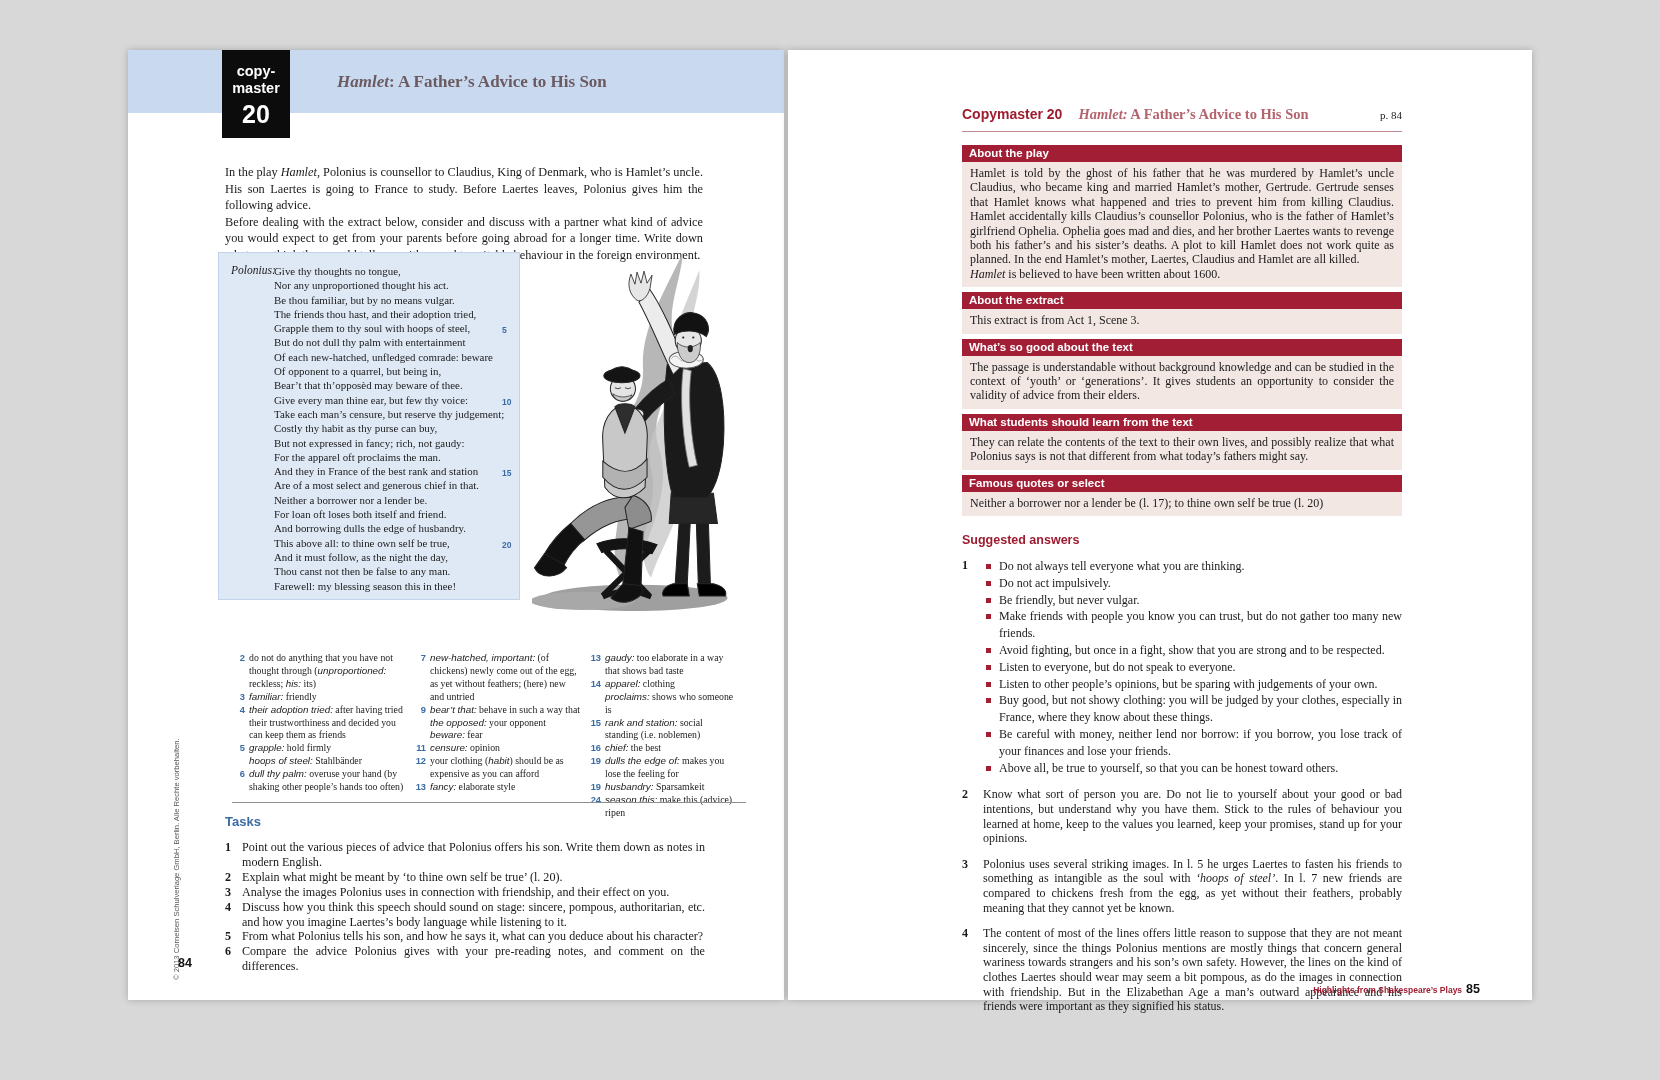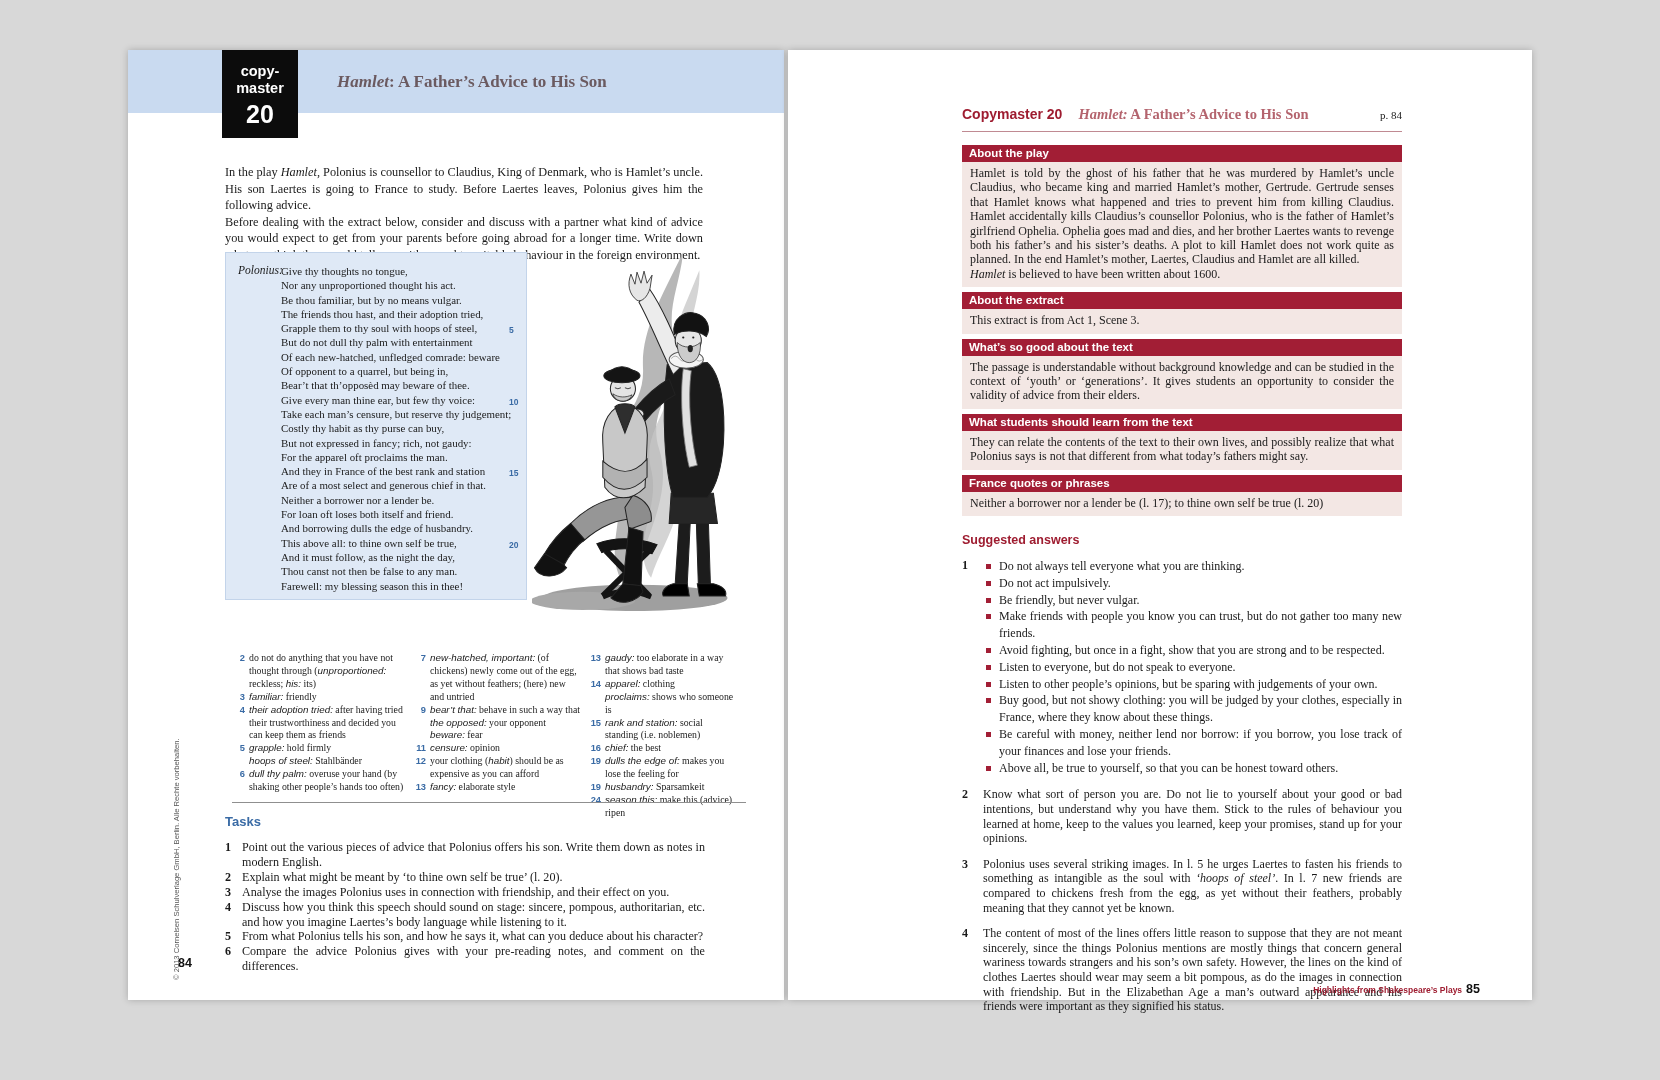--- a/index.html
+++ b/index.html
@@ -8,31 +8,31 @@
     background:#d8d8d8;
     font-family:"Liberation Serif",serif;color:#1a1a1a;
   }
   .page{position:absolute;top:50px;height:950px;background:#ffffff;box-shadow:0 0 7px rgba(0,0,0,.22);}
   .page-left{left:128px;width:656px;}
   .page-right{left:788px;width:744px;}
   .it{font-style:italic;}
 
   
   .band{position:absolute;left:0;top:0;width:100%;height:63px;background:#c9daf0;}
-  .badge{position:absolute;left:94px;top:0;width:76px;height:88px;background:#0c0c0c;color:#fff;
+  .badge{position:absolute;left:94px;top:0;width:68px;height:88px;background:#0c0c0c;color:#fff;
          font-family:"Liberation Sans",sans-serif;text-align:center;z-index:2;}
   .badge .l1{margin-top:13px;font-weight:bold;font-size:14.5px;line-height:17px;}
   .badge .l2{font-weight:bold;font-size:14.5px;line-height:17px;}
   .badge .num{font-weight:bold;font-size:25px;line-height:28px;margin-top:3px;}
   .lp-title{position:absolute;left:209px;top:0;height:63px;display:flex;align-items:center;
             font-size:17px;font-weight:bold;color:#6b5a60;}
   .intro{position:absolute;left:97px;top:114px;width:478px;font-size:12.3px;line-height:16.6px;text-align:justify;}
   .intro p{margin:0;}
 
-  .poembox{position:absolute;left:97px;top:202px;width:302px;height:348px;
+  .poembox{position:absolute;left:90px;top:202px;width:302px;height:348px;
            background:#dfe9f6;border:1px solid #c3d4ea;box-sizing:border-box;}
   .speaker{position:absolute;left:12px;top:11px;font-style:italic;font-size:11.5px;}
   .plines{position:absolute;left:55px;top:11px;}
   .pline{position:relative;font-size:10.9px;line-height:14.3px;white-space:nowrap;}
   .pnum{position:absolute;left:228px;top:2px;font-family:"Liberation Sans",sans-serif;
         font-size:8.5px;color:#3a6ba5;font-weight:bold;}
 
   .illus{position:absolute;left:404px;top:196px;width:212px;height:372px;}
 
   .gloss{position:absolute;left:104px;top:602px;width:504px;display:flex;gap:7px;
@@ -327,21 +327,21 @@
               <p><span>The passage is understandable without background knowledge and can be studied in the context of ‘youth’ or ‘generations’. It gives students an opportunity to consider the validity of advice from their elders.</span></p>
             </div>
           </div>
           <div class="sec">
             <div class="sec-h">What students should learn from the text</div>
             <div class="sec-b">
               <p><span>They can relate the contents of the text to their own lives, and possibly realize that what Polonius says is not that different from what today’s fathers might say.</span></p>
             </div>
           </div>
           <div class="sec">
-            <div class="sec-h">France quotes or phrases</div>
+            <div class="sec-h">Famous quotes or select</div>
             <div class="sec-b">
               <p><span>Neither a borrower nor a lender be (l. 17); to thine own self be true (l. 20)</span></p>
             </div>
           </div>
         </div>
 
       <div class="sa-h">Suggested answers</div>
       <div>
           <div class="ans">
             <span class="a-num">1</span>

